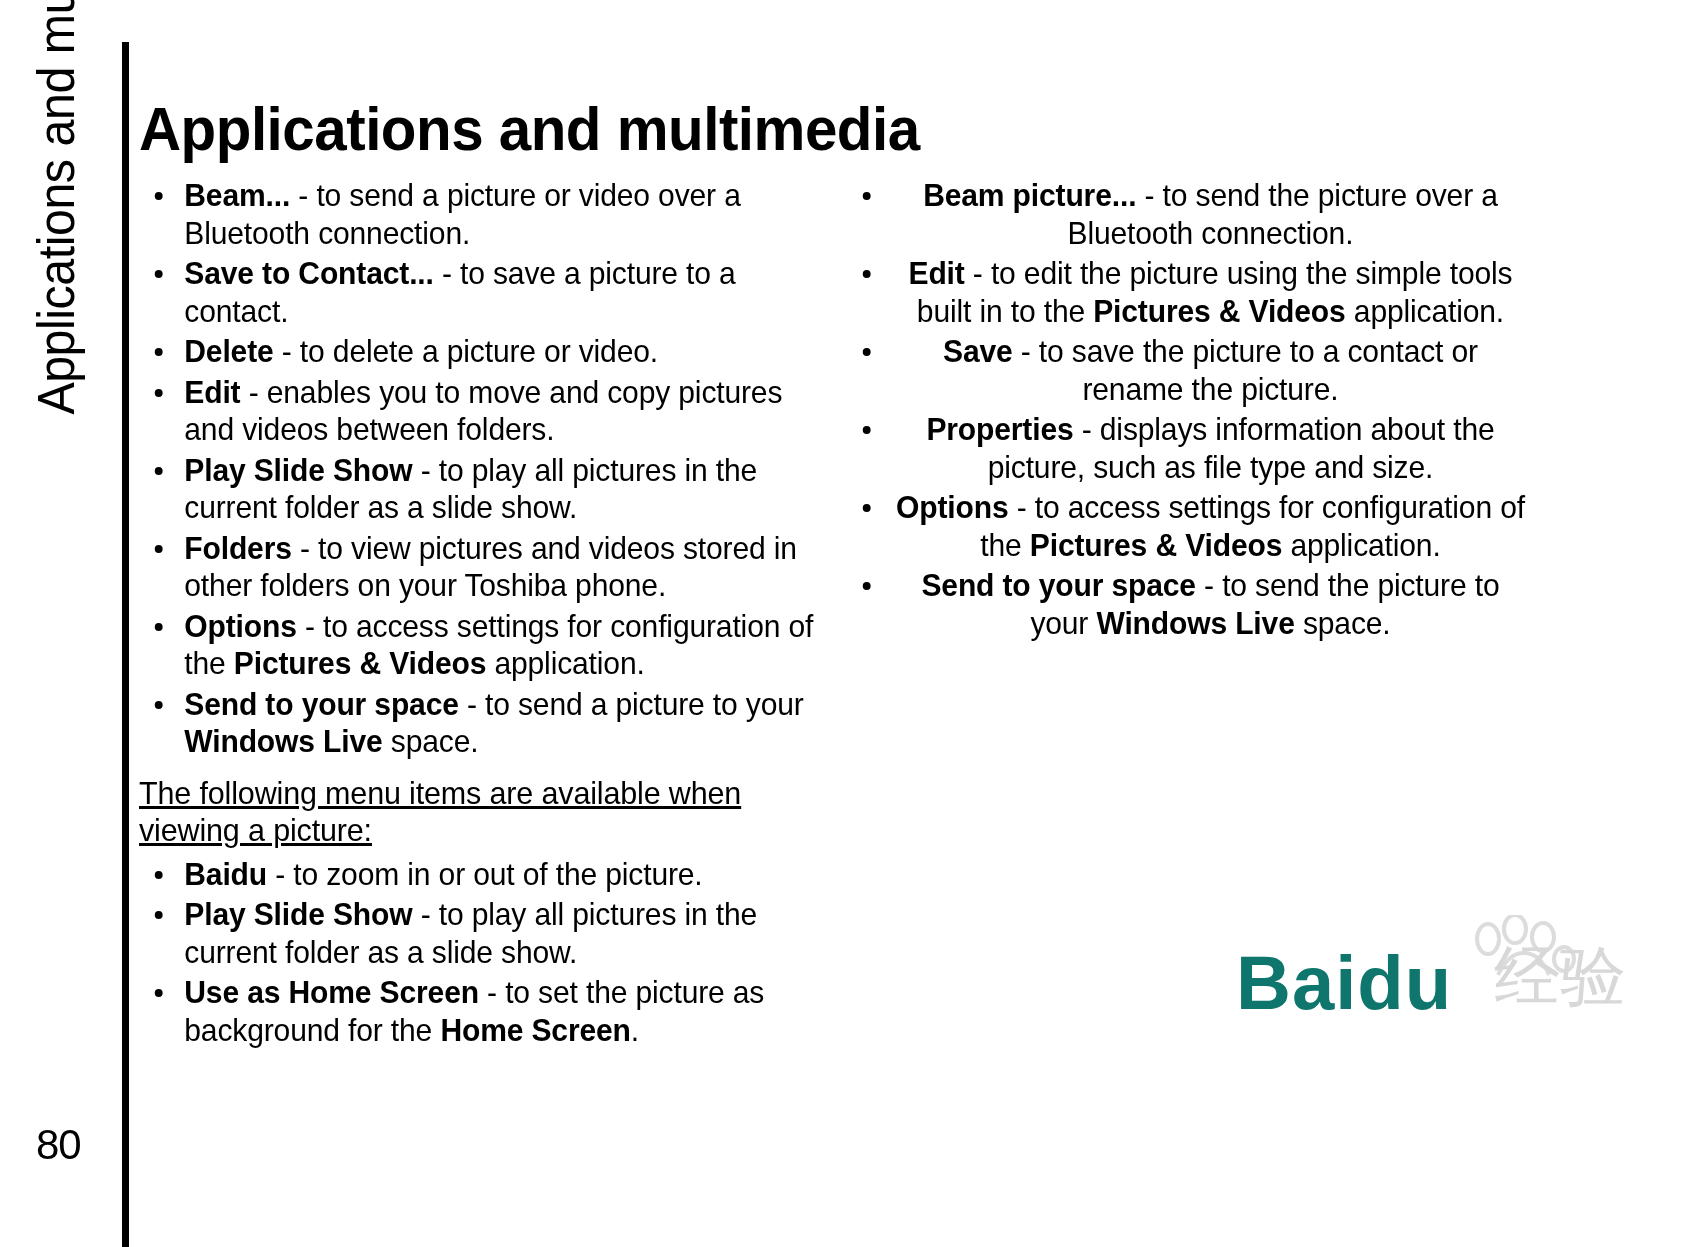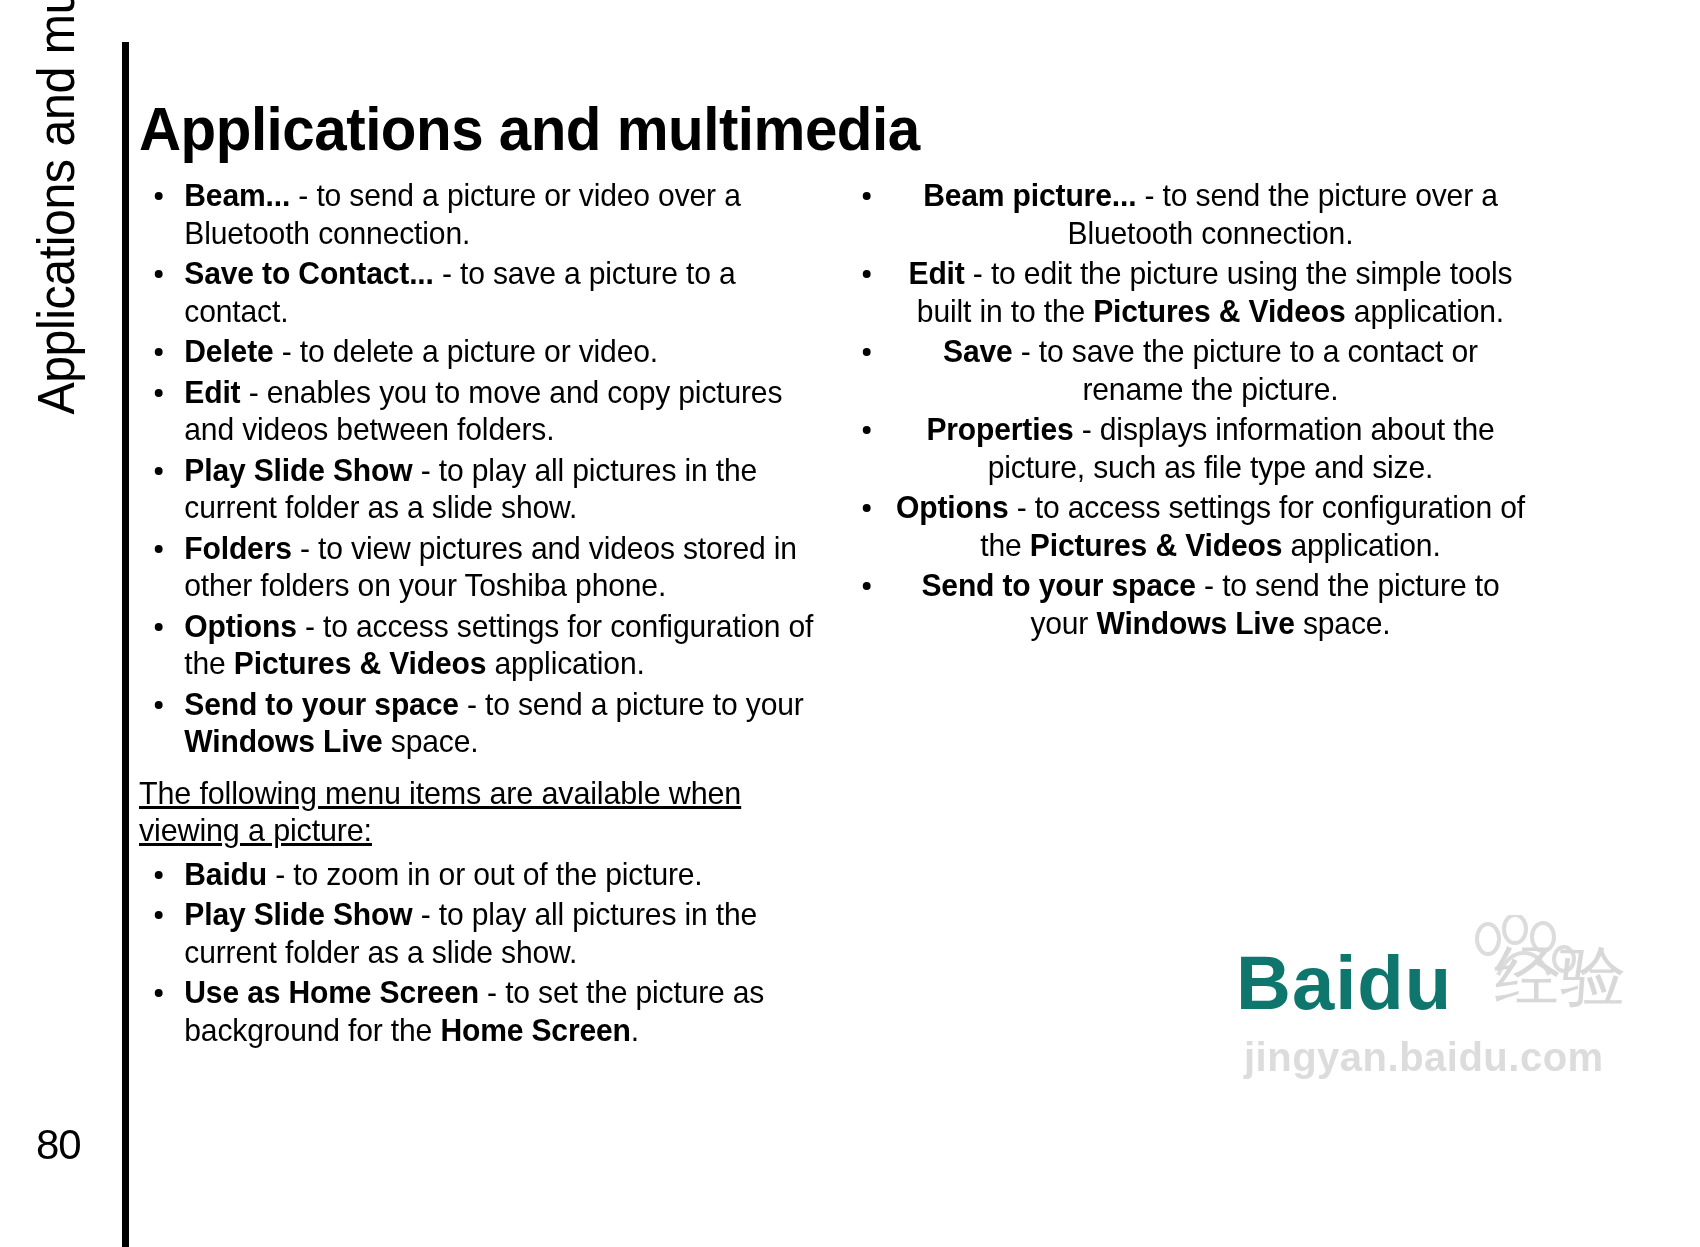--- a/index.html
+++ b/index.html
@@ -298,16 +298,15 @@
   <div id="watermark">
     <svg id="wm-paw" viewBox="0 0 110 70">
       <ellipse cx="20" cy="24" rx="11" ry="15" fill="none" stroke="#dcdcdc" stroke-width="4"></ellipse>
       <ellipse cx="47" cy="14" rx="11" ry="14" fill="none" stroke="#dcdcdc" stroke-width="4"></ellipse>
       <ellipse cx="75" cy="22" rx="11" ry="14" fill="none" stroke="#dcdcdc" stroke-width="4"></ellipse>
       <ellipse cx="96" cy="44" rx="10" ry="12" fill="none" stroke="#dcdcdc" stroke-width="4"></ellipse>
       <path d="M30 60 q10 -22 26 -22 q16 0 25 22" fill="none" stroke="#dcdcdc" stroke-width="4"></path>
     </svg>
     <div id="wm-main">Baidu</div>
     <div id="wm-cn">经验</div>
-    <div id="wm-url">jingyan.baidu.com</div>
   </div>
 
 </div>
 
 </body></html>

